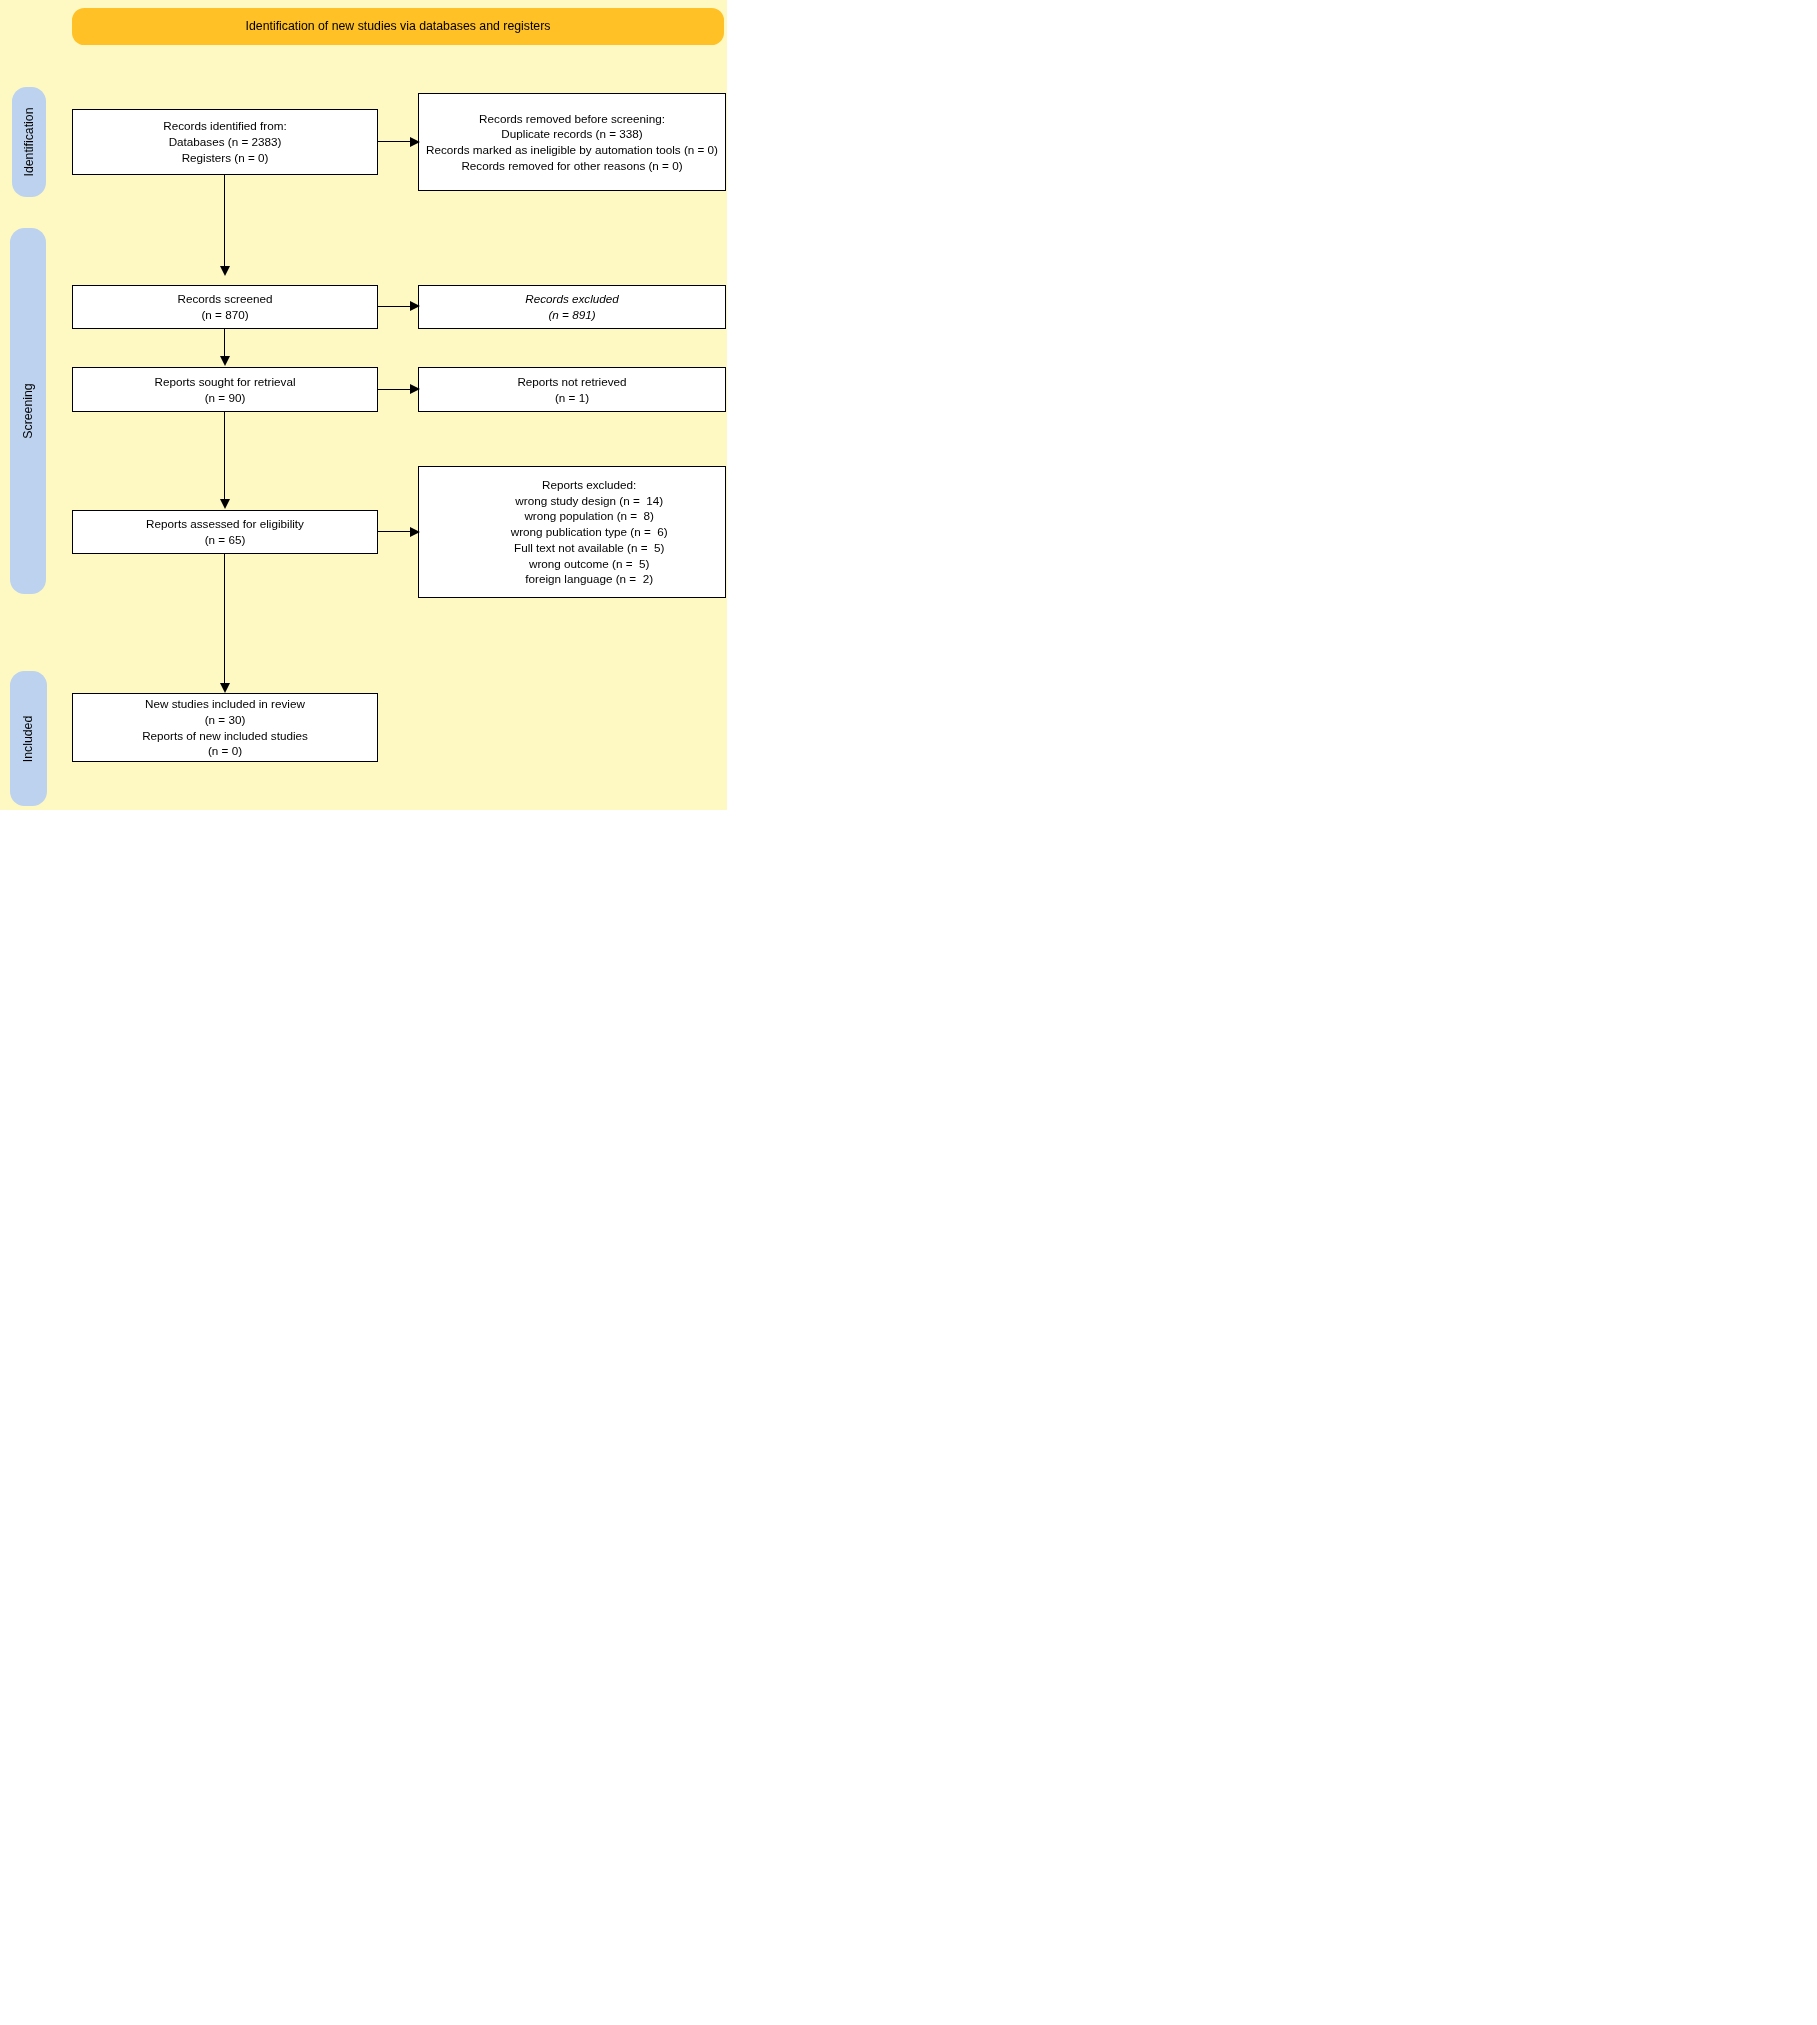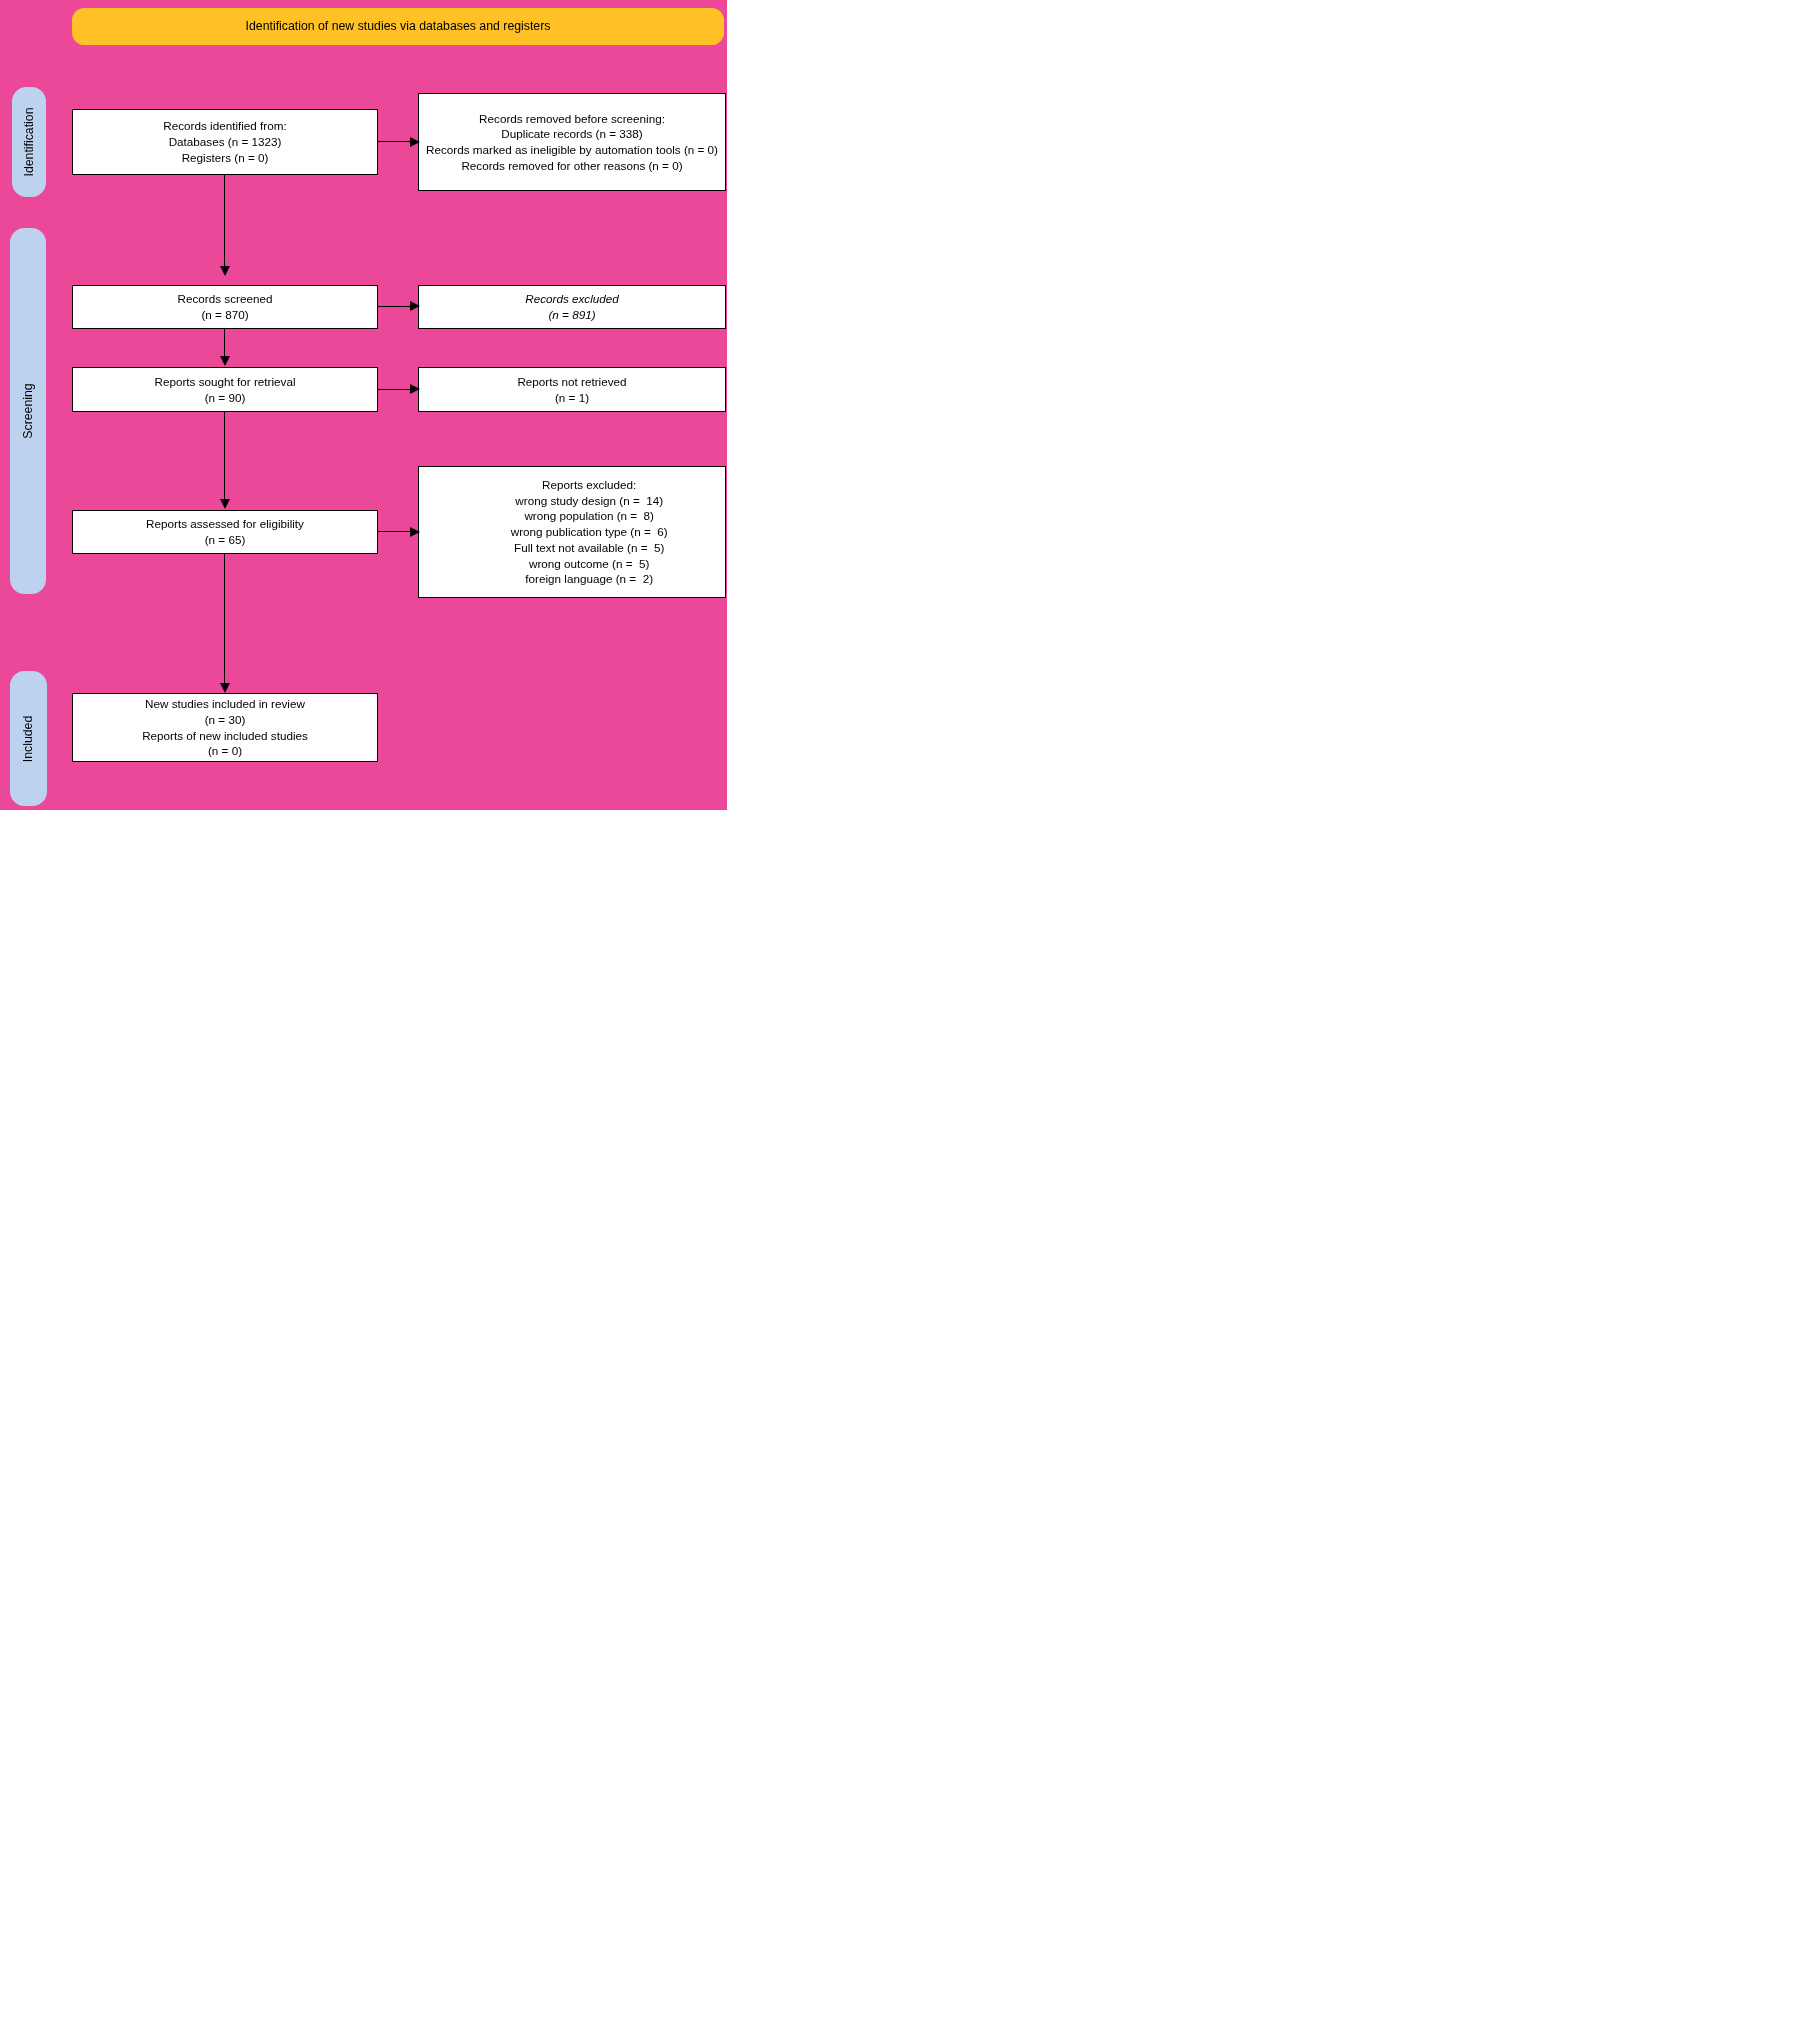--- a/index.html
+++ b/index.html
@@ -5,21 +5,21 @@
   html, body {
     margin: 0;
     padding: 0;
     background: #ffffff;
     font-family: "Liberation Sans", sans-serif;
   }
   #canvas {
     position: relative;
     width: 727px;
     height: 810px;
-    background: #ec4899;
+    background: #fef9c3;
     overflow: hidden;
   }
   
   .banner {
     position: absolute;
     left: 72px; top: 7.8px;
     width: 652px; height: 37px;
     background: #FFC125;
     border-radius: 12.3px;
     display: flex; align-items: center; justify-content: center;
@@ -116,21 +116,21 @@
     <span>Identification</span>
   </div>
   <div class="pill pill-screening">
     <span>Screening</span>
   </div>
   <div class="pill pill-included">
     <span>Included</span>
   </div>
 
   <div class="box col-left box-identified">Records identified from:
-Databases (n = 1323)
+Databases (n = 2383)
 Registers (n = 0)</div>
   <div class="box col-right box-removed">Records removed before screening:
 Duplicate records (n = 338)
 Records marked as ineligible by automation tools (n = 0)
 Records removed for other reasons (n = 0)</div>
   <div class="box col-left box-screened">Records screened
 (n = 870)</div>
   <div class="box col-right box-rec-excluded">Records excluded
 (n = 891)</div>
   <div class="box col-left box-sought">Reports sought for retrieval

